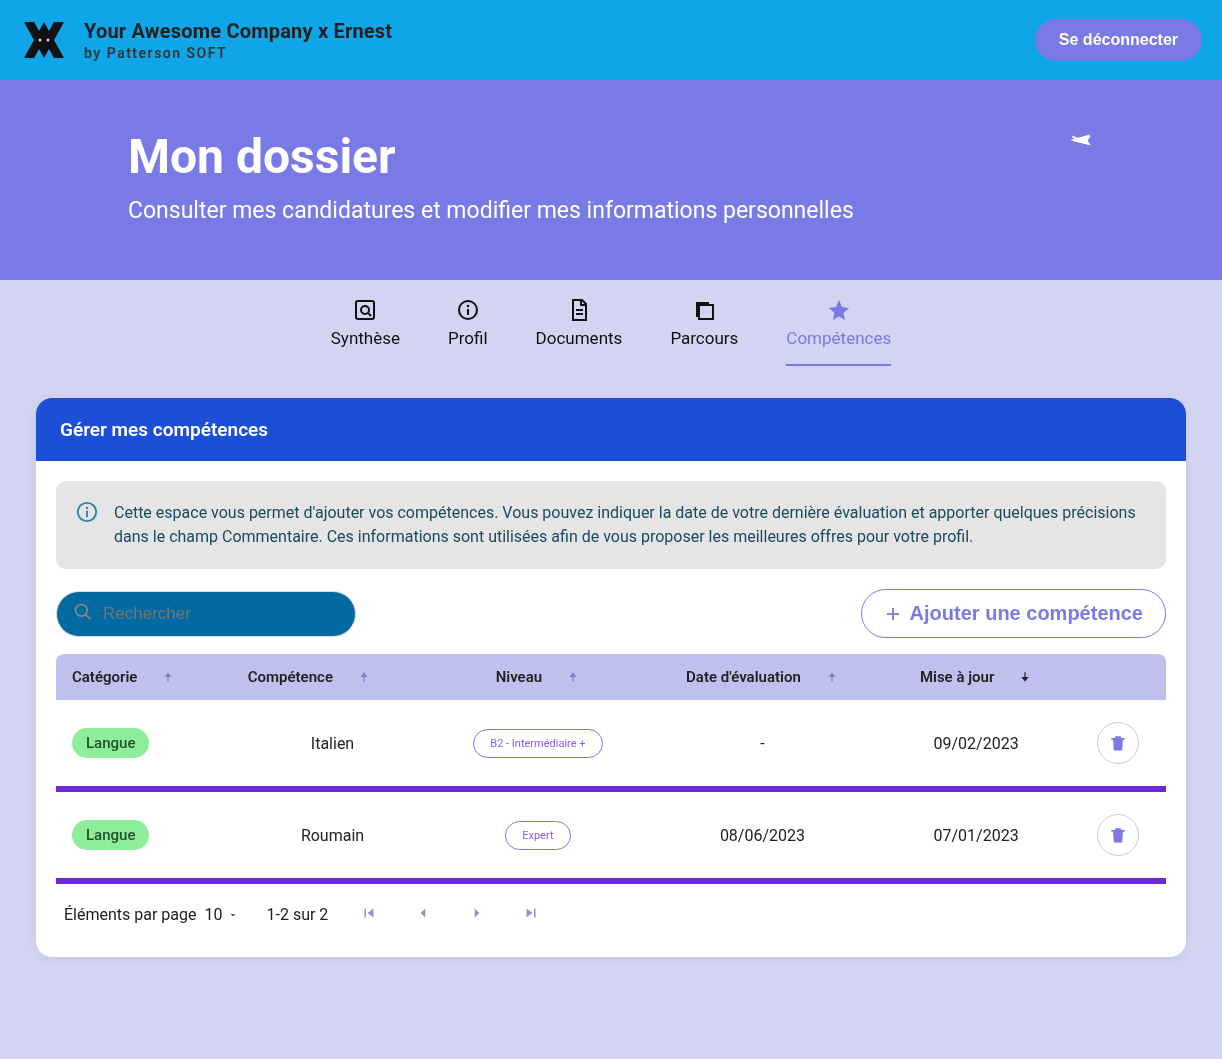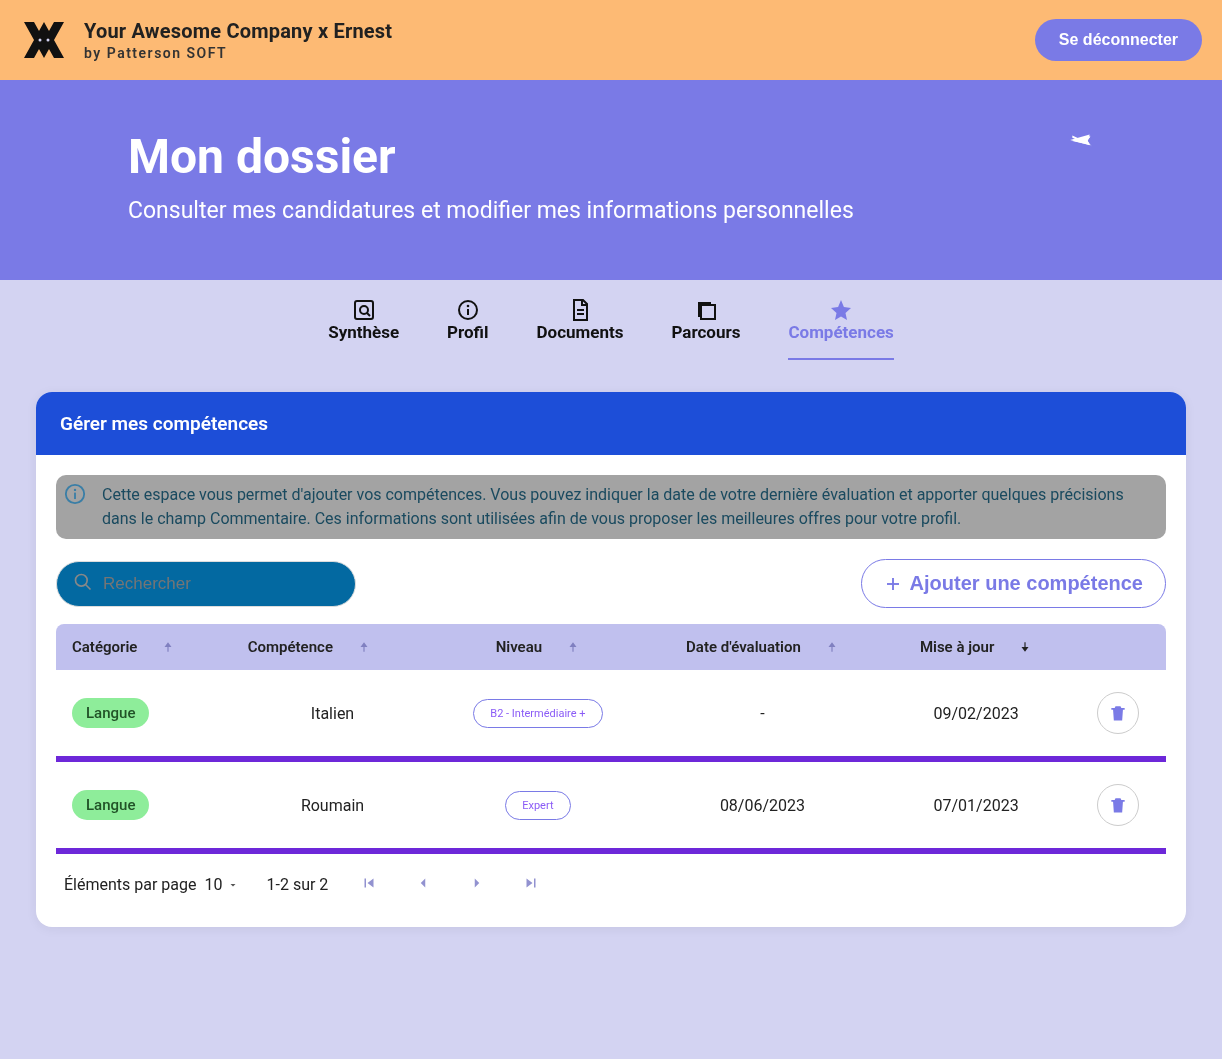--- a/index.html
+++ b/index.html
@@ -1,34 +1,34 @@
 <!DOCTYPE html>
 <html><head>
 <meta charset="utf-8">
 <style>
 * { box-sizing: border-box; margin: 0; padding: 0; }
 body { font-family: -apple-system, BlinkMacSystemFont, "Segoe UI", Roboto, Helvetica, Arial, sans-serif; background: #d3d3f2; color: #212121; }
-.header { display: flex; align-items: center; justify-content: space-between; padding: 16px 20px; background: #fdba74; }
+.header { display: flex; align-items: center; justify-content: space-between; padding: 16px 20px; background: #0ea5e9; }
 .header-left { display: flex; align-items: center; gap: 16px; }
 .logo { width: 48px; height: 48px; }
 .company-info h1 { font-size: 20px; font-weight: 700; color: #212121; letter-spacing: 0.2px; }
 .company-info p { font-size: 14px; color: #333; letter-spacing: 1.5px; font-weight: 600; margin-top: 2px; }
 .signout-btn { background: #7a7ae6; color: #fff; border: none; border-radius: 24px; padding: 12px 24px; font-size: 16px; font-weight: 600; cursor: pointer; }
 .hero { background: #7a7ae6; padding: 48px 128px 56px 128px; color: #fff; position: relative; }
 .hero h2 { font-size: 48px; font-weight: 700; margin-bottom: 12px; }
 .hero p { font-size: 23px; font-weight: 400; }
 .hero-back { position: absolute; top: 48px; right: 128px; color: #fff; cursor: pointer; }
 .tabs { display: flex; justify-content: center; gap: 48px; background: #d3d3f2; padding: 18px 0 0 0; }
-.tab { display: flex; flex-direction: column; align-items: center; gap: 0; cursor: pointer; padding-bottom: 16px; border-bottom: 2px solid transparent; color: #111; font-size: 17px; font-weight: 700; }
+.tab { display: flex; flex-direction: column; align-items: center; gap: 6px; cursor: pointer; padding-bottom: 16px; border-bottom: 2px solid transparent; color: #111; font-size: 17px; font-weight: 400; }
 .tab.active { color: #7a7ae6; border-bottom: 2px solid #7a7ae6; }
 .tab-icon { width: 24px; height: 24px; }
 .content-card { margin: 32px 36px; background: #fff; border-radius: 16px; overflow: hidden; box-shadow: 0 2px 12px rgba(0,0,0,0.06); }
 .card-header { background: #1d4ed8; color: #fff; padding: 20px 24px; font-size: 19px; font-weight: 600; }
 .card-body { padding: 20px; }
-.info-banner { background: #a3a3a3; border-radius: 10px; padding: 8px; display: flex; gap: 16px; align-items: flex-start; margin-bottom: 20px; }
+.info-banner { background: #e5e5e5; border-radius: 10px; padding: 20px; display: flex; gap: 16px; align-items: flex-start; margin-bottom: 20px; }
 .info-banner .icon-wrap { color: #3a7ea6; flex-shrink: 0; }
 .info-banner p { color: #1a4a5f; font-size: 16px; line-height: 1.5; }
 .toolbar { display: flex; justify-content: space-between; align-items: center; margin: 8px 0 16px 0; gap: 16px; }
 .search-wrap { display: flex; align-items: center; background: #0369a1; border: 1px solid #ddd; border-radius: 28px; padding: 10px 16px; gap: 10px; min-width: 300px; }
 .search-wrap input { border: none; outline: none; font-size: 17px; background: transparent; flex: 1; }
 .search-wrap .si { color: #888; }
 .add-btn { display: flex; align-items: center; gap: 8px; border: 1.5px solid #7a7ae6; background: #fff; color: #7a7ae6; border-radius: 28px; padding: 12px 22px; font-size: 20px; font-weight: 600; cursor: pointer; }
 .table { width: 100%; border-collapse: collapse; }
 .table thead th { background: #c0c0ee; text-align: left; padding: 14px 16px; font-size: 15px; font-weight: 600; color: #222; }
 .table thead th .sort { display: inline-flex; align-items: center; gap: 24px; cursor: pointer; }

